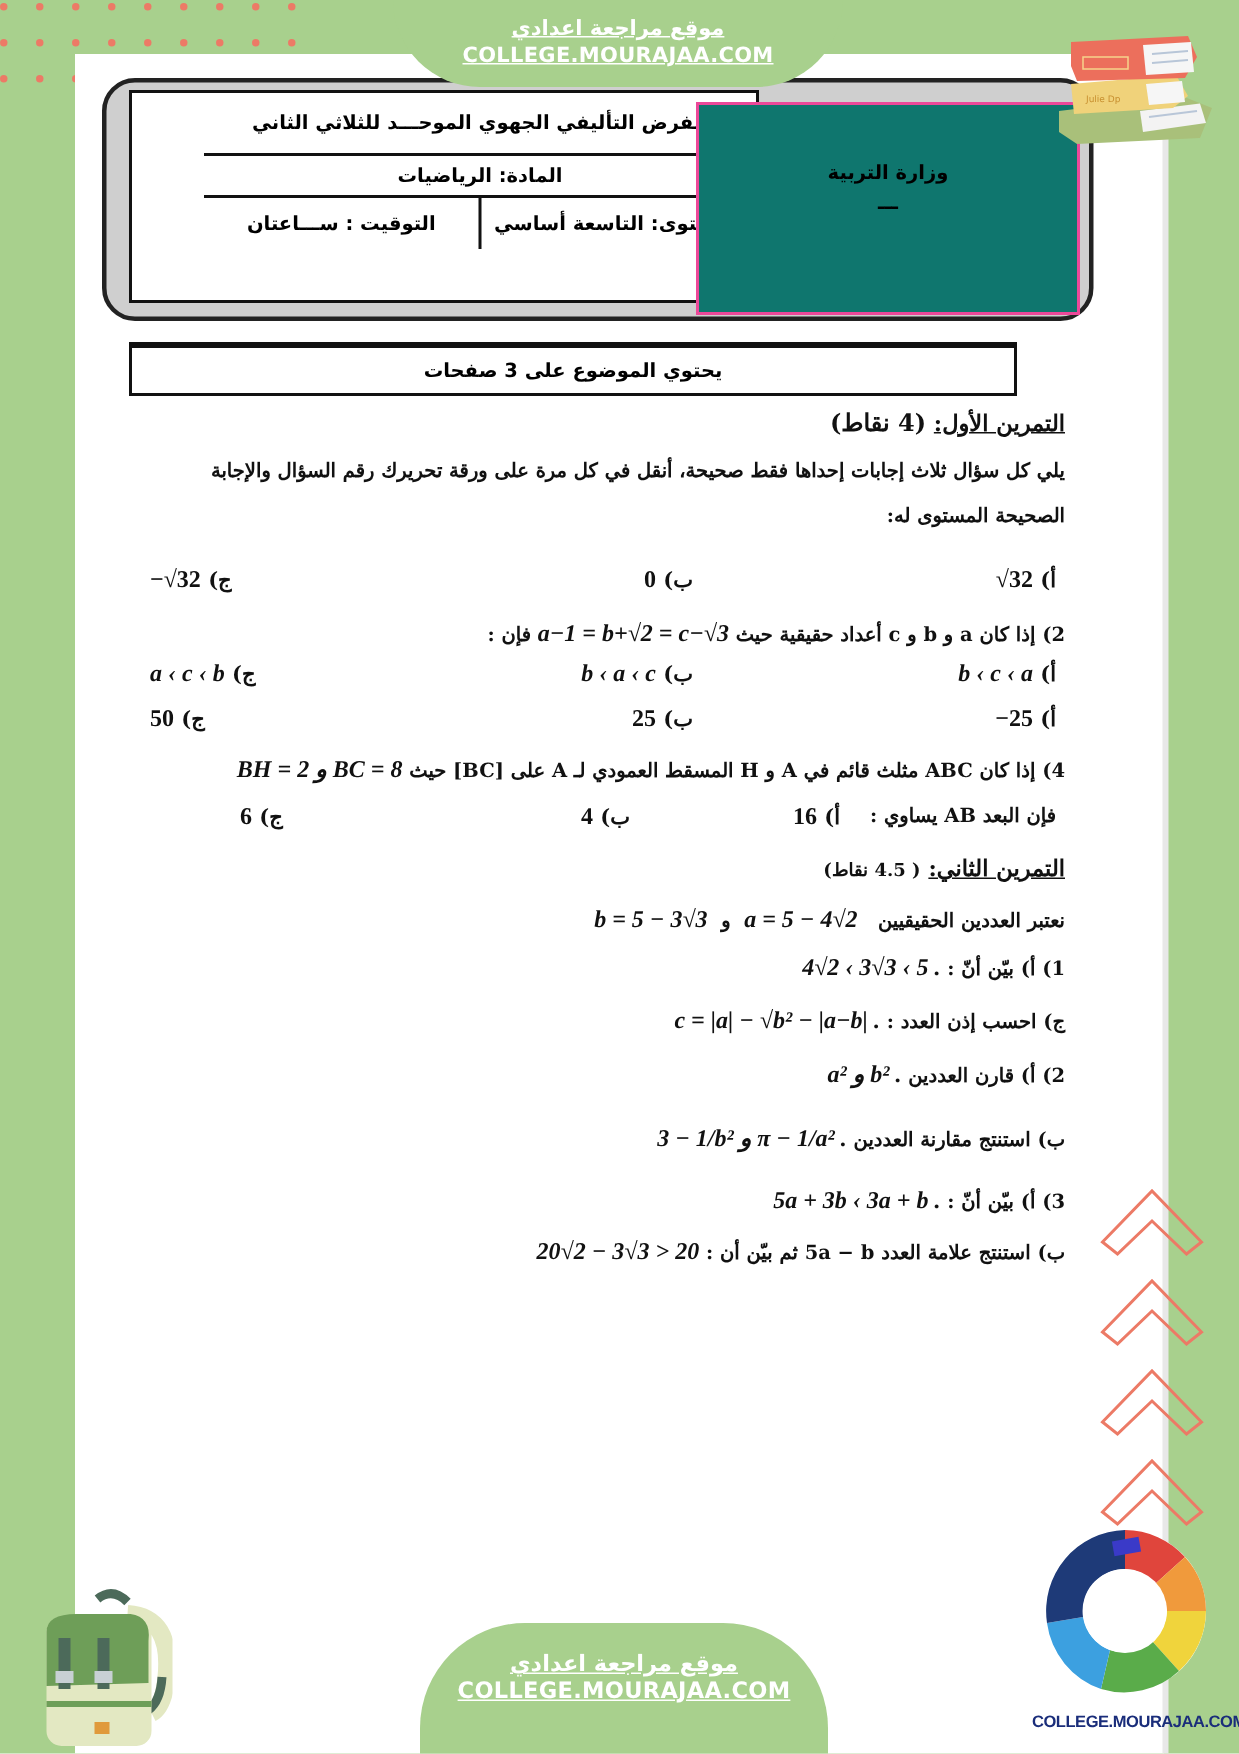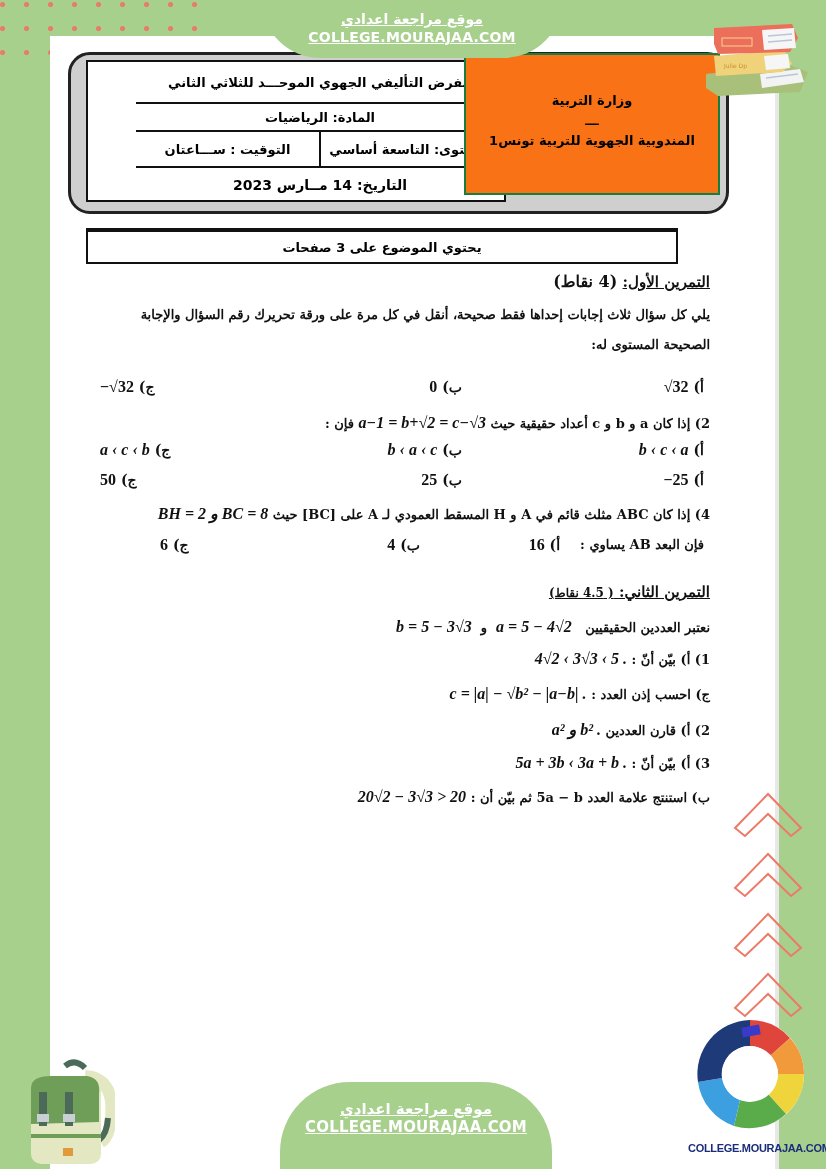--- a/index.html
+++ b/index.html
@@ -10,21 +10,21 @@
   .paper-shadow { position:absolute; left:775px; top:36px; width:4px; height:1133px; background:#e8e8e8; }
   .top-banner { position:absolute; left:262px; top:0; width:300px; height:58px; background:#a8d08d; border-radius:0 0 60px 60px; z-index:5; text-align:center; color:#fff; }
   .banner-ar { font-size:14px; font-weight:bold; text-decoration:underline; line-height:18px; padding-top:10px; direction:rtl; }
   .banner-en { font-size:14px; font-weight:bold; text-decoration:underline; line-height:18px; letter-spacing:0.2px; }
   .bottom-banner { position:absolute; left:280px; top:1082px; width:272px; height:90px; background:#a8d08d; border-radius:70px 70px 0 0; z-index:5; text-align:center; color:#fff; }
   .bottom-banner .banner-ar { padding-top:18px; font-size:15px; }
   .bottom-banner .banner-en { font-size:15px; }
 
   .header-frame { position:absolute; left:68px; top:52px; width:655px; height:156px; border:3px solid #222; border-radius:22px; background:#cfcfcf; }
   .header-left { position:absolute; left:86px; top:60px; width:368px; height:138px; border:2px solid #111; background:#fff;padding-left:48px; }
-  .header-right { position:absolute; left:464px; top:53px; width:252px; height:138px; border:2px solid #15803d; background:#f97316; }
+  .header-right { position:absolute; left:464px; top:68px; width:252px; height:138px; border:2px solid #ec4899; background:#0f766e; }
   .hrow { border-bottom:2px solid #111; display:flex; align-items:center; justify-content:center; font-weight:bold; font-size:13px; direction:rtl; }
   .hrow:last-child { border-bottom:none; }
   .hrow.split { justify-content:stretch; padding:0; }
   .hcell { flex:1; display:flex; align-items:center; justify-content:center; height:100%; }
   .hcell + .hcell { border-right:2px solid #111; }
   .ministry { text-align:center; direction:rtl; font-weight:bold; font-size:13px; padding-top:36px; line-height:20px; }
 
   .pages-box { position:absolute; left:86px; top:228px; width:588px; height:30px; border:2px solid #111; border-top-width:4px; display:flex; align-items:center; justify-content:center; font-weight:bold; font-size:13px; direction:rtl; background:#fff; }
 
   .content { position:absolute; left:90px; top:268px; width:620px; direction:rtl; font-family:"DejaVu Serif", serif; color:#111; }
@@ -99,27 +99,25 @@
 </svg>
 
 <div class="header-frame"></div>
 <div class="header-left">
   <div class="hrow" style="height:40px;">الفرض التأليفي الجهوي الموحـــد للثلاثي الثاني</div>
   <div class="hrow" style="height:26px;">المادة: الرياضيات</div>
   <div class="hrow split" style="height:34px;">
     <div class="hcell">المستوى: التاسعة أساسي</div>
     <div class="hcell">التوقيت : ســـاعتان</div>
   </div>
-  <div class="hrow" style="height:34px; font-size:14px;">التاريخ: 14 مــارس 2023</div>
 </div>
 <div class="header-right">
   <div class="ministry">
     <div>وزارة التربية</div>
     <div>ـــ</div>
-    <div>المندوبية الجهوية للتربية تونس1</div>
   </div>
 </div>
 
 <div class="pages-box">يحتوي الموضوع على 3 صفحات</div>
 
 <div class="content">
   <div class="ex-title">
     <u>التمرين الأول:</u>
     <span style="font-size:16px;">(4 نقاط)</span>
   </div>
@@ -154,39 +152,42 @@
     <span>إذا كان ABC مثلث قائم في A و H المسقط العمودي لـ A على [BC] حيث</span>
     <span class="math">BH = 2 و BC = 8</span>
   </div>
   <div class="choices" style="margin-top:4px;">
     <div class="choice" style="font-size:13px;"><span>فإن البعد AB يساوي :</span></div>
     <div class="choice"><span>أ)</span> <span class="math">16</span></div>
     <div class="choice"><span>ب)</span> <span class="math">4</span></div>
     <div class="choice" style="text-align:left; padding-left:60px;"><span>ج)</span> <span class="math">6</span></div>
   </div>
 
-  <div class="ex-title" style="margin-top:18px;text-decoration:underline;">
+  <div class="ex-title" style="margin-top:5px;">
     <u>التمرين الثاني:</u>
     <span style="font-size:12px;">( 4.5 نقاط)</span>
   </div>
   <div class="q" style="margin-top:6px; line-height:28px;">
     <span>نعتبر العددين الحقيقيين</span>
     &nbsp;&nbsp;<span class="math">a = 5 − 4√2</span>
     &nbsp;<span>و</span>&nbsp;
     <span class="math">b = 5 − 3√3</span>
   </div>
 
   <div class="q" style="line-height:33px;">
     <span>1) أ) بيّن أنّ :</span> <span class="math">4√2 ‹ 3√3 ‹ 5 .</span>
   </div>
   <div class="q" style="line-height:36px;">
     <span>ج) احسب إذن العدد :</span> <span class="math">c = |a| − √b² − |a−b| .</span>
   </div>
   <div class="q" style="line-height:34px;">
     <span>2) أ) قارن العددين</span> <span class="math">a² و b² .</span>
+  </div>
+  <div class="q" style="line-height:50px;">
+    <span>ب) استنتج مقارنة العددين</span> <span class="math">3 − 1/b² و π − 1/a² .</span>
   </div>
   <div class="q" style="line-height:30px;">
     <span>3) أ) بيّن أنّ :</span> <span class="math">5a + 3b ‹ 3a + b .</span>
   </div>
   <div class="q" style="line-height:36px;">
     <span>ب) استنتج علامة العدد 5a − b ثم بيّن أن :</span> <span class="math">20√2 − 3√3 &gt; 20</span>
   </div>
 </div>
 
 <svg class="chevrons" viewBox="0 0 70 240" fill="none" stroke="#ec7a66" stroke-width="2">

